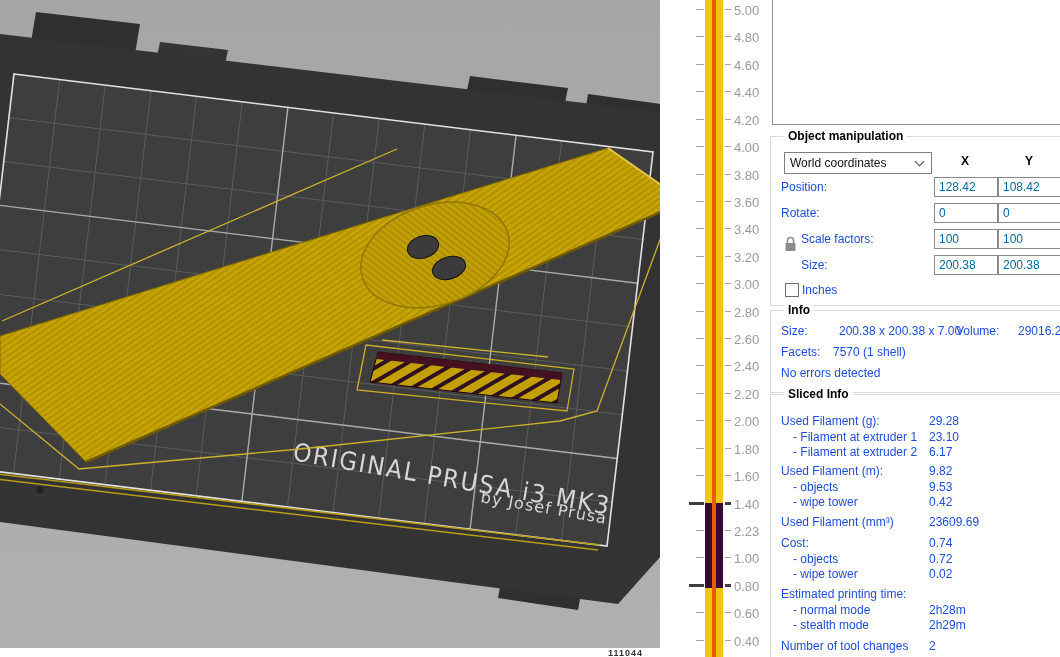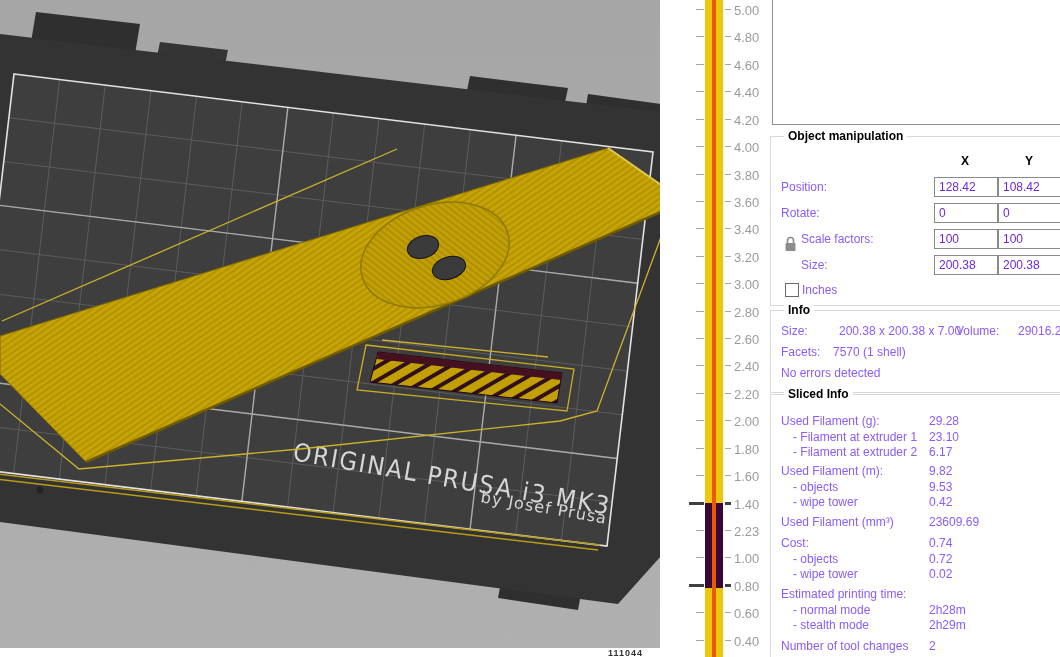--- a/index.html
+++ b/index.html
@@ -28,24 +28,24 @@
   .tick .lbl{position:absolute;left:74px;top:0;font-size:13px;color:#9b9b9b;}
   .tick.handle .d1{left:29px;width:15px;height:3px;top:5px;background:#3f3f3f;}
   .tick.handle .d2{height:3px;top:5px;background:#3f3f3f;}
   
   .listbox{position:absolute;left:772px;top:-2px;width:300px;height:125px;background:#fff;border:1px solid #8f8f8f;}
   .group{position:absolute;left:770px;width:312px;border:1px solid #d9d9d9;background:#fff;}
   .gtitle{position:absolute;top:-8px;left:13px;background:#fff;padding:0 4px;font-weight:bold;font-size:12px;color:#000;white-space:nowrap;}
   .g-manip{top:136px;height:168px;}
   .g-info{top:310px;height:81px;}
   .g-sliced{top:394px;height:280px;}
-  .lab,.val{position:absolute;font-size:12px;color:#8b5cf6;white-space:nowrap;line-height:14px;}
+  .lab,.val{position:absolute;font-size:12px;color:#1d4ed8;white-space:nowrap;line-height:14px;}
   .colhead{position:absolute;top:17px;width:62px;text-align:center;font-weight:bold;font-size:12px;color:#000;}
   .field{position:absolute;width:56px;height:18px;border:1px solid #8a8a8a;background:#fff;
-         font-family:"Liberation Sans",sans-serif;font-size:12px;color:#6d28d9;padding:0 2px 0 4px;}
+         font-family:"Liberation Sans",sans-serif;font-size:12px;color:#0369a1;padding:0 2px 0 4px;}
   .combo{position:absolute;left:13px;top:15px;width:141px;height:20px;border:1px solid #7f7f7f;background:#fff;
          font-size:12px;color:#111;display:flex;align-items:center;padding-left:5px;}
   .chev{position:absolute;right:8px;top:5px;width:6px;height:6px;
         border-right:1.4px solid #4a4a4a;border-bottom:1.4px solid #4a4a4a;transform:rotate(45deg);}
   .checkbox{position:absolute;left:14px;top:146px;width:12px;height:12px;border:1px solid #6b6b6b;background:#fff;}
   .locksvg{position:absolute;left:13px;top:99px;}
 </style>
 </head>
 <body>
 
@@ -251,20 +251,24 @@
         <span class="d2"></span>
         <span class="lbl">0.40</span>
       </div>
     </div>
 </div>
 
 <div class="listbox"></div>
 
 <div class="group g-manip">
   <span class="gtitle">Object manipulation</span>
+  <div class="combo">
+    <span>World coordinates</span>
+    <span class="chev"></span>
+  </div>
   <div class="colhead" style="left:163px;">X</div>
   <div class="colhead" style="left:227px;">Y</div>
 
   <div class="lab" style="left:10px;top:43px;">Position:</div>
   <input class="field" style="left: 163px; top: 40px;" readonly="" value="128.42">
   <input class="field" style="left: 227px; top: 40px;" readonly="" value="108.42">
 
   <div class="lab" style="left:10px;top:69px;">Rotate:</div>
   <input class="field" style="left: 163px; top: 66px;" readonly="" value="0">
   <input class="field" style="left: 227px; top: 66px;" readonly="" value="0">

